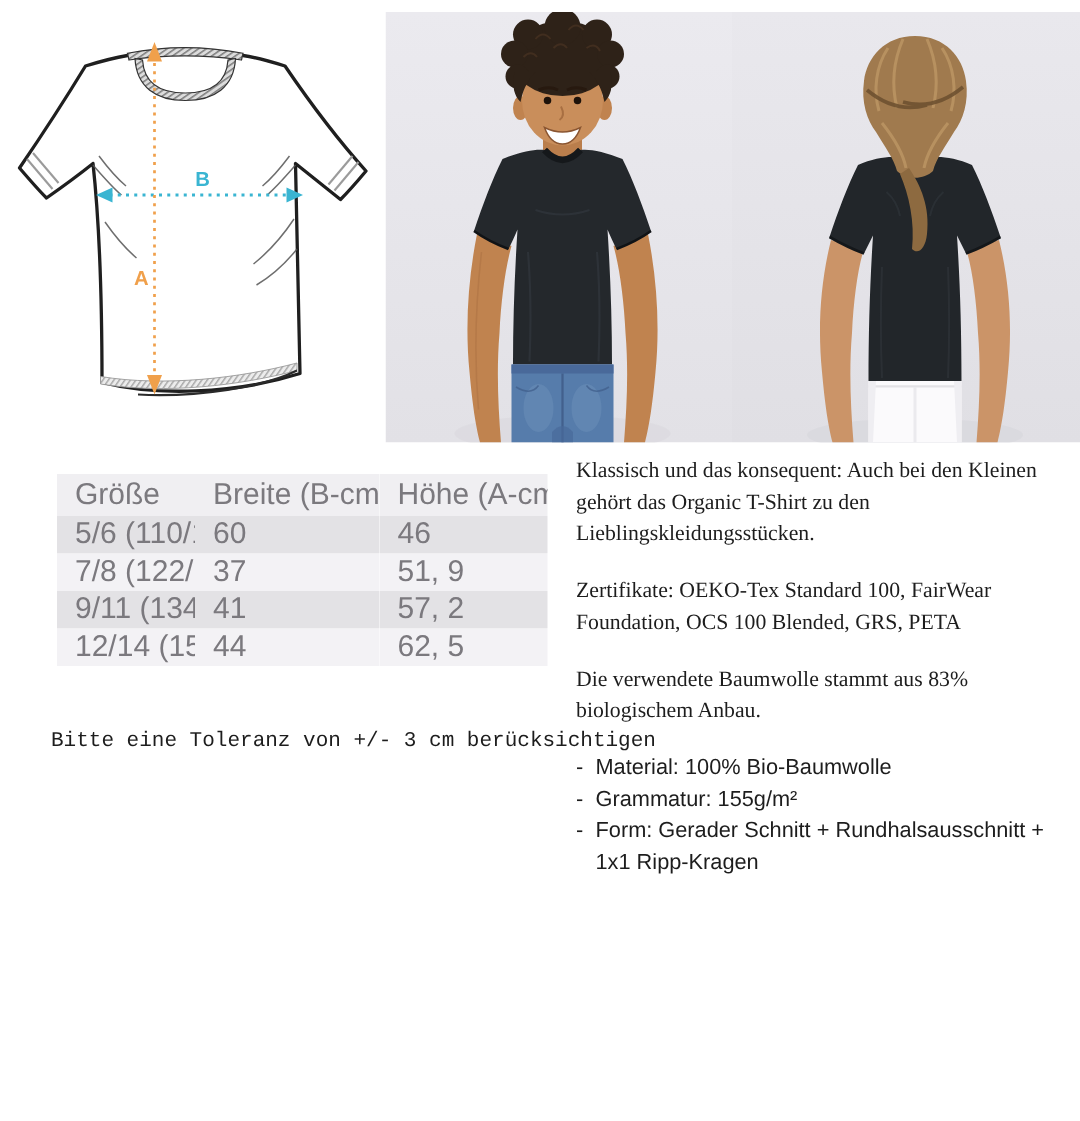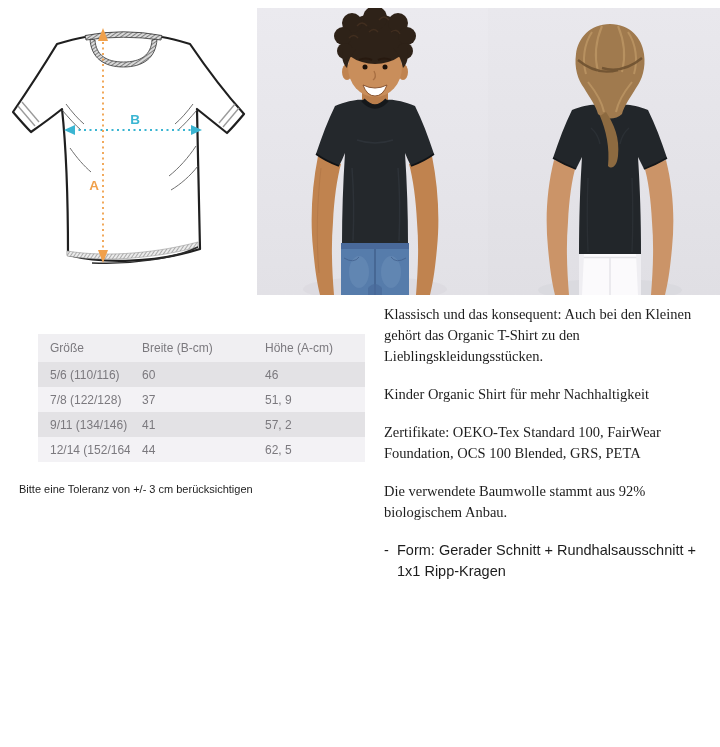--- a/index.html
+++ b/index.html
@@ -7,28 +7,28 @@
   .canvas{position:relative;width:720px;height:747px;background:#fff;overflow:hidden;}
 
   
   .diagram{position:absolute;left:0;top:0;width:257px;height:300px;}
   .photo{position:absolute;top:8px;height:287px;}
   .photo.front{left:257px;width:231px;}
   .photo.back{left:488px;width:232px;}
 
   
   .size-panel{position:absolute;left:38px;top:316px;width:327px;}
-  table{border-collapse:collapse;width:100%;font-size:12px;color:#7b797e;table-layout:fixed;margin-top:18px;}
+  table{border-collapse:collapse;width:100%;font-size:20px;color:#7b797e;table-layout:fixed;}
   th,td{text-align:left;font-weight:400;padding:0 0 0 12px;white-space:nowrap;overflow:hidden;}
   thead th{background:#f0eff2;height:28px;}
   tbody td{height:25px;}
   tbody tr:nth-child(odd) td{background:#e3e2e5;}
   tbody tr:nth-child(even) td{background:#f3f2f5;}
 
-  .note{position:absolute;left:19px;top:472px;font-size:11px;color:#1d1d1d;}
+  .note{position:absolute;left:34px;top:472px;font-size:14px;color:#1d1d1d;font-family:Liberation Mono, monospace;}
 
   
   .desc{position:absolute;left:384px;top:304px;width:333px;font-size:14.5px;line-height:21px;color:#1d1d1d;hyphens:auto;}
   .desc p{margin:0 0 17px;font-family:Liberation Serif, serif;}
   .desc p.tight{margin:0;}
   .desc .group{margin:0 0 17px;}
   .specs{list-style:none;margin:0;padding:0;}
   .specs li{padding-left:13px;position:relative;}
   .specs li::before{content:"-";position:absolute;left:0;top:0;}
 </style>
@@ -265,24 +265,25 @@
           <td>62, 5</td>
         </tr>
       </tbody>
     </table>
   </div>
 
   <p class="note">Bitte eine Toleranz von +/- 3 cm berücksichtigen</p>
 
   <div class="desc">
     <p>Klassisch und das konsequent: Auch bei den Kleinen gehört das Organic T-Shirt zu den Lieblingskleidungsstücken.</p>
-    <p>Kinder Organic Shirt für mehr Nachhaltigkeit</p>
     <p>Zertifikate: OEKO-Tex Standard 100, FairWear Foundation, OCS 100 Blended, GRS, PETA</p>
     <div class="group">
-      <p class="tight">Die verwendete Baumwolle stammt aus 92% biologischem Anbau.</p>
+      <p class="tight">Die verwendete Baumwolle stammt aus 83% biologischem Anbau.</p>
     </div>
     <ul class="specs">
+      <li>Material: 100% Bio-Baumwolle</li>
+      <li>Grammatur: 155g/m²</li>
       <li>Form: Gerader Schnitt + Rundhalsausschnitt + 1x1 Ripp-Kragen</li>
 
     </ul>
   </div>
 
 </div>
 
 </body></html>

